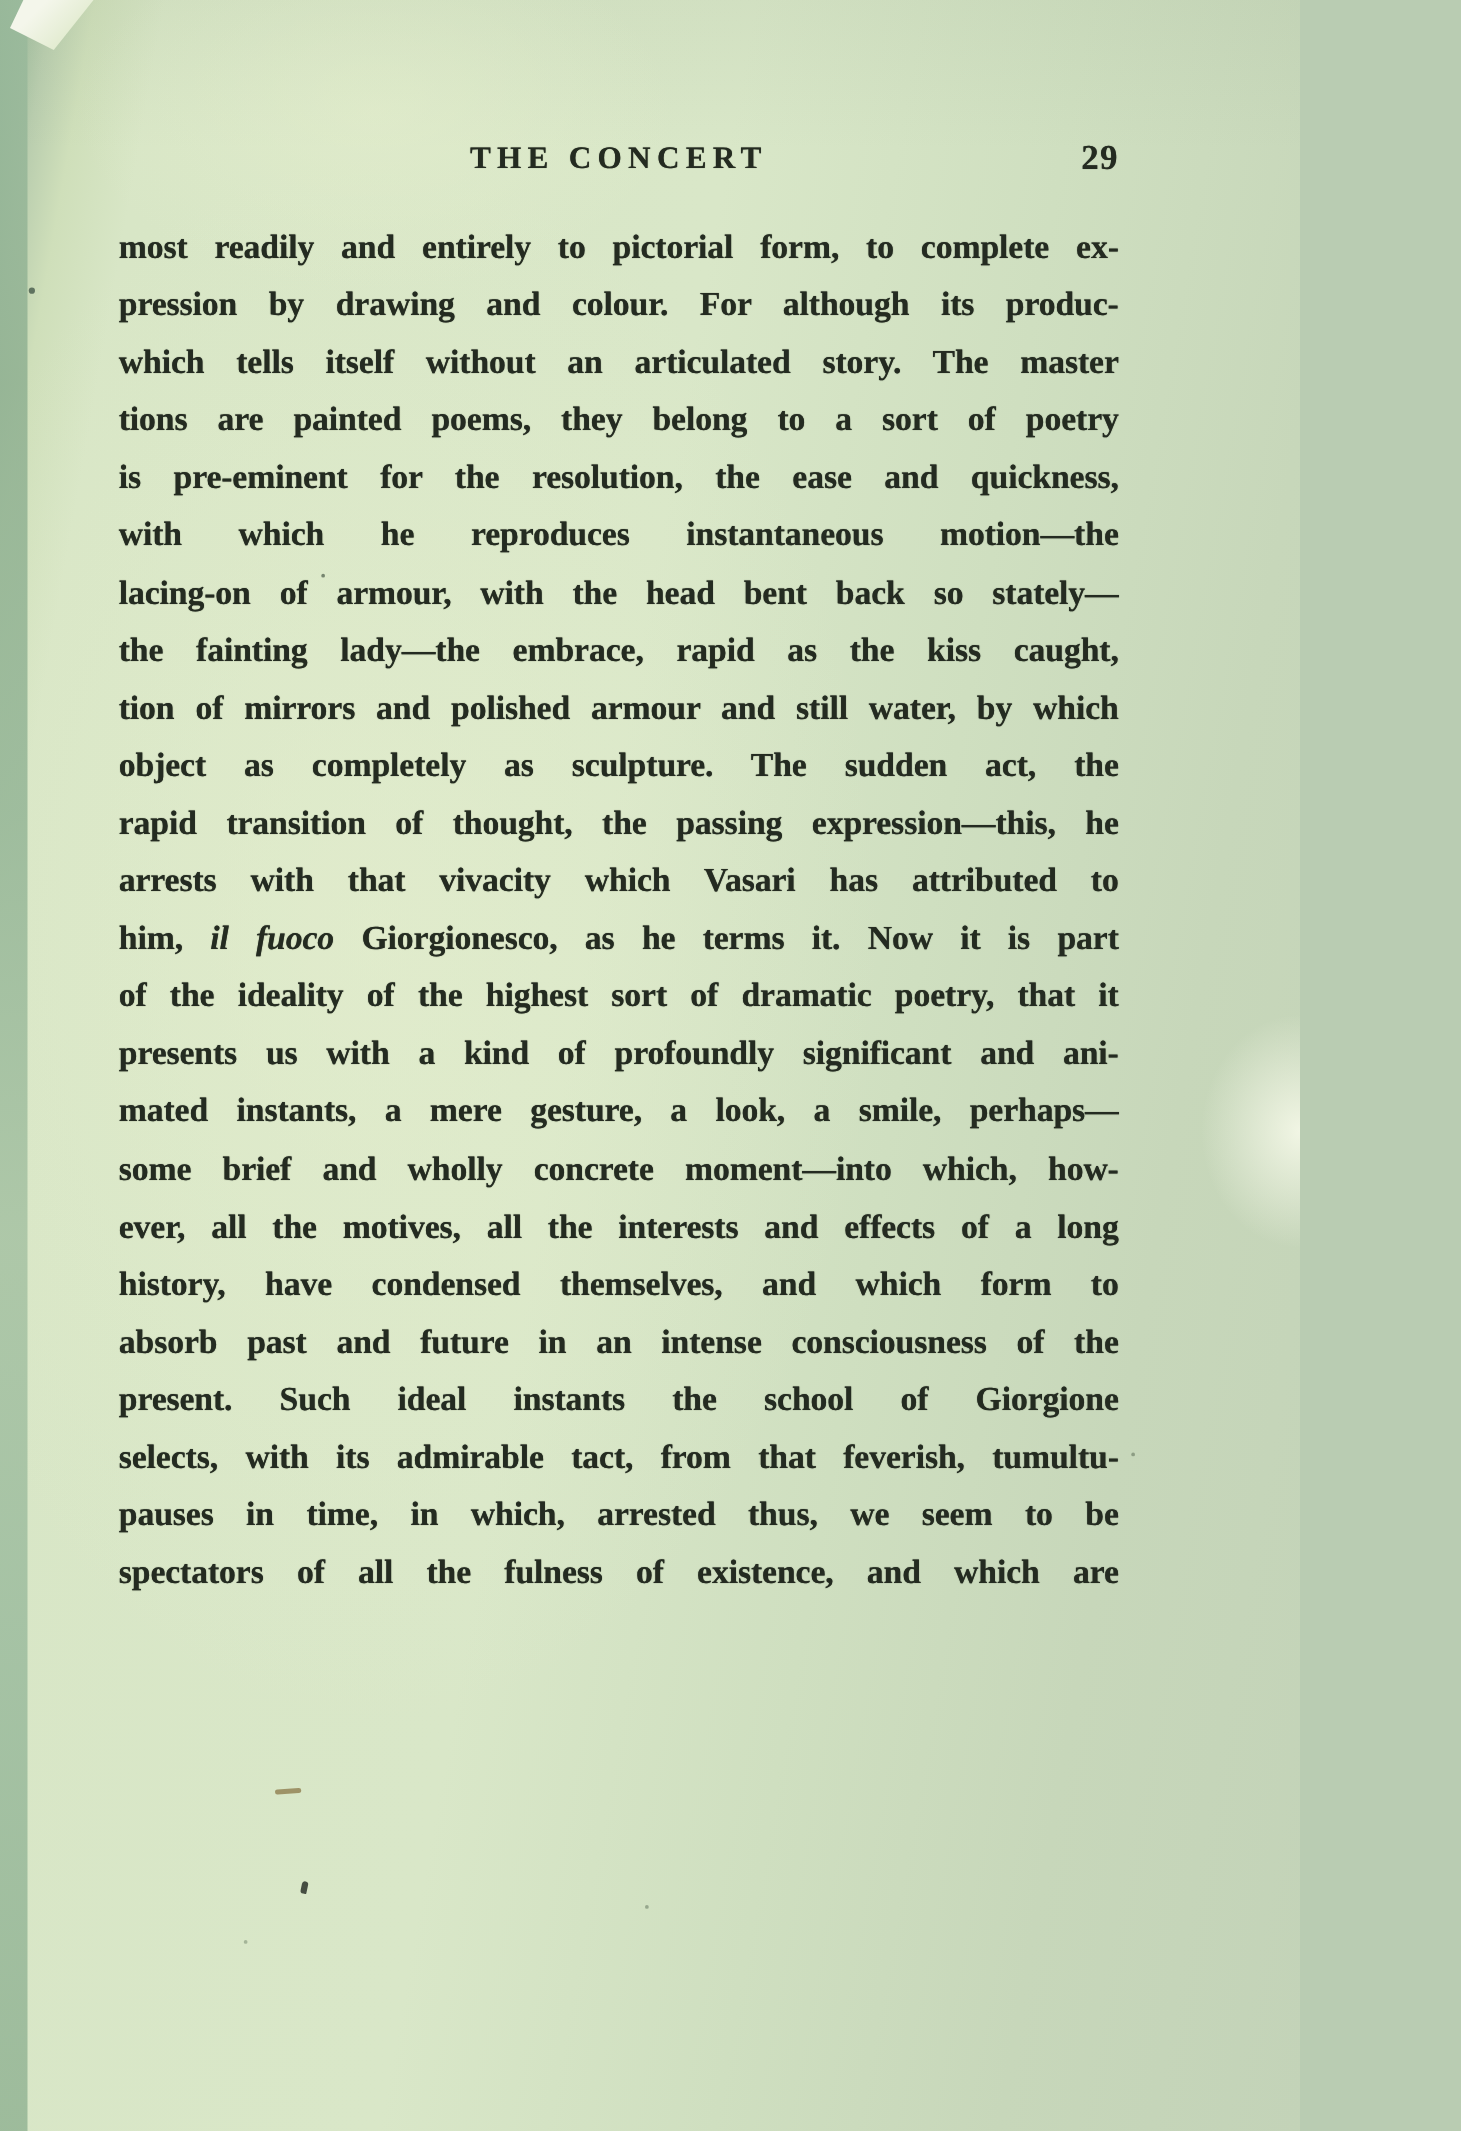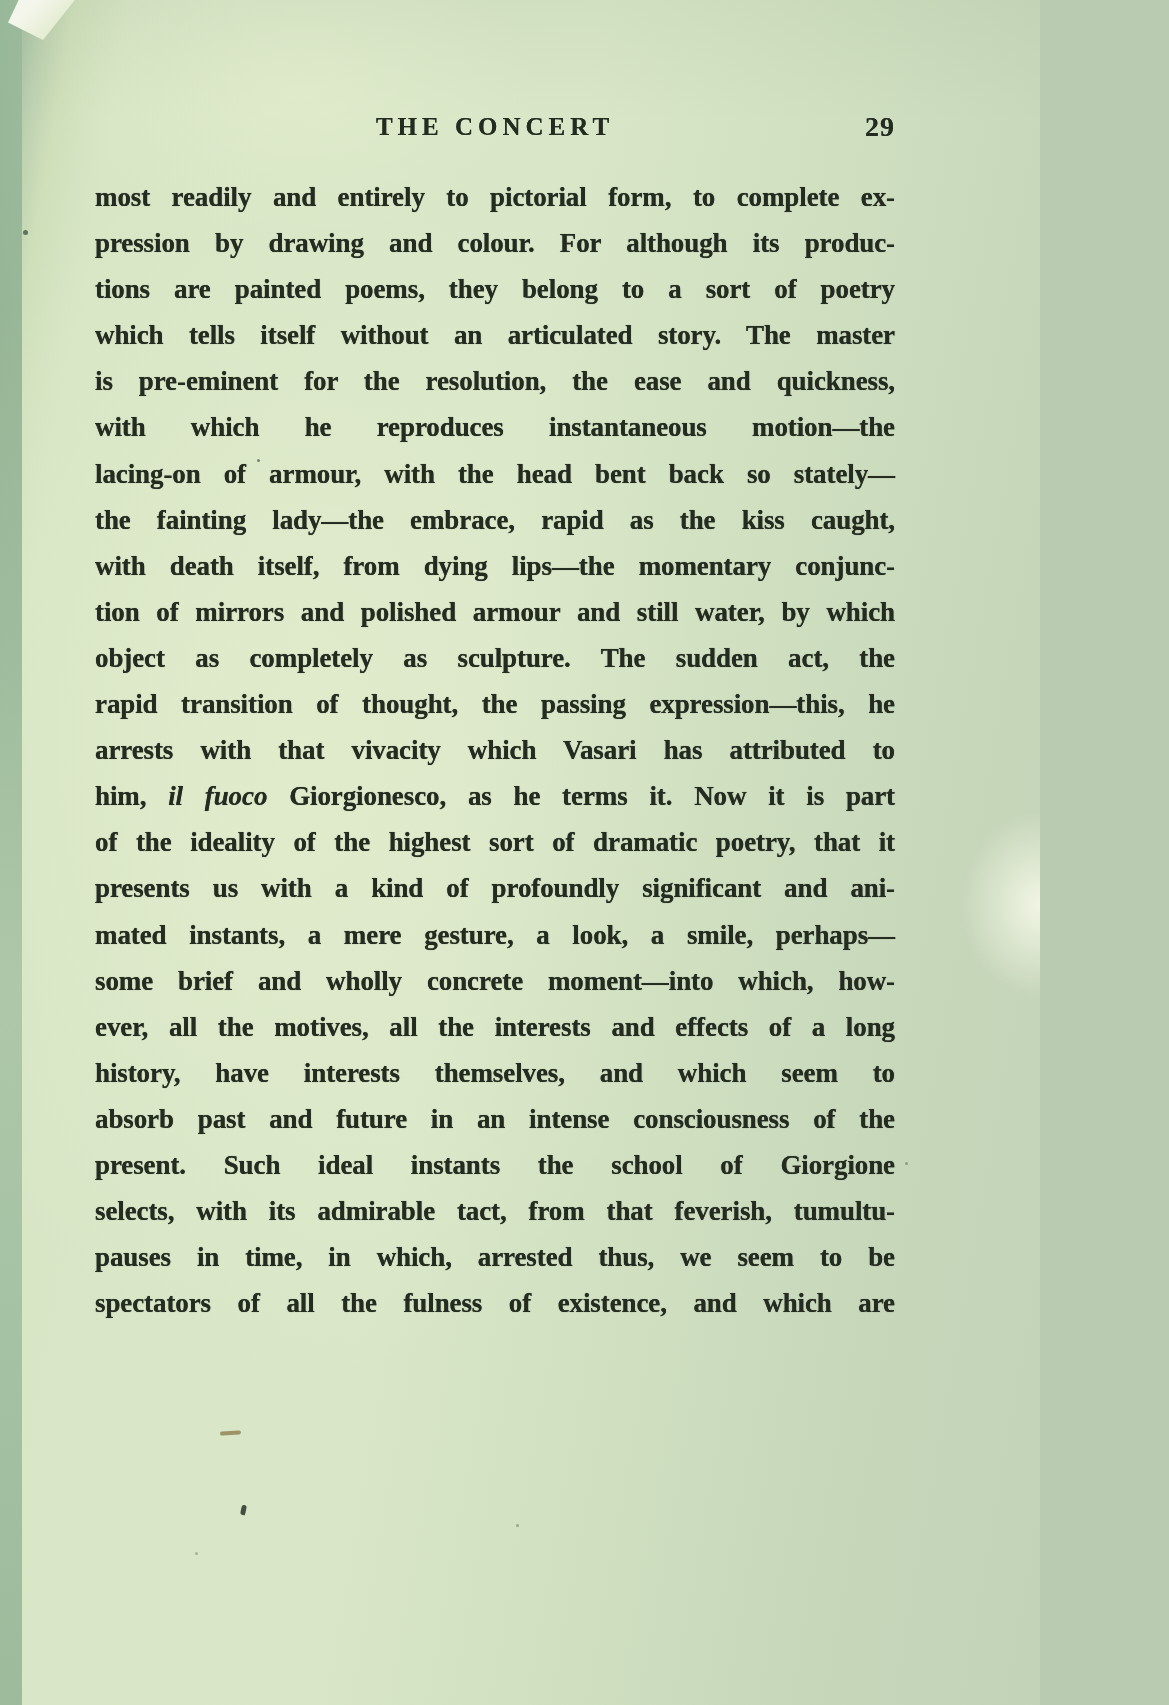--- a/index.html
+++ b/index.html
@@ -56,38 +56,37 @@
   <div class="corner-notch"></div>
 
   <div class="content">
     <div class="page-header">
       <div class="running-title">THE CONCERT</div>
       <div class="page-number">29</div>
     </div>
     <div class="body-text" id="body-text">
         <div class="line"><span>most readily and entirely to pictorial form, to complete ex-</span></div>
         <div class="line"><span>pression by drawing and colour. For although its produc-</span></div>
+        <div class="line"><span>which tells itself without an articulated story. The master</span></div>
         <div class="line"><span>tions are painted poems, they belong to a sort of poetry</span></div>
-        <div class="line"><span>which tells itself without an articulated story. The master</span></div>
         <div class="line"><span>is pre-eminent for the resolution, the ease and quickness,</span></div>
         <div class="line"><span>with which he reproduces instantaneous motion—the</span></div>
         <div class="line"><span>lacing-on of armour, with the head bent back so stately—</span></div>
         <div class="line"><span>the fainting lady—the embrace, rapid as the kiss caught,</span></div>
-        <div class="line"><span>with death itself, from dying lips—the momentary conjunc-</span></div>
         <div class="line"><span>tion of mirrors and polished armour and still water, by which</span></div>
         <div class="line"><span>object as completely as sculpture. The sudden act, the</span></div>
         <div class="line"><span>rapid transition of thought, the passing expression—this, he</span></div>
         <div class="line"><span>arrests with that vivacity which Vasari has attributed to</span></div>
         <div class="line"><span>him, </span><span class="it">il fuoco</span><span> Giorgionesco, as he terms it. Now it is part</span></div>
         <div class="line"><span>of the ideality of the highest sort of dramatic poetry, that it</span></div>
         <div class="line"><span>presents us with a kind of profoundly significant and ani-</span></div>
         <div class="line"><span>mated instants, a mere gesture, a look, a smile, perhaps—</span></div>
         <div class="line"><span>some brief and wholly concrete moment—into which, how-</span></div>
         <div class="line"><span>ever, all the motives, all the interests and effects of a long</span></div>
-        <div class="line"><span>history, have interests themselves, and which seem to</span></div>
+        <div class="line"><span>history, have condensed themselves, and which form to</span></div>
         <div class="line"><span>absorb past and future in an intense consciousness of the</span></div>
         <div class="line"><span>present. Such ideal instants the school of Giorgione</span></div>
         <div class="line"><span>selects, with its admirable tact, from that feverish, tumultu-</span></div>
         <div class="line"><span>pauses in time, in which, arrested thus, we seem to be</span></div>
         <div class="line"><span>spectators of all the fulness of existence, and which are</span></div>
       </div>
   </div>
 
   <div class="speck-smudge" style="left:220px; top:1431px; width:21px; height:4px; background:#8a7747; transform:rotate(-4deg); opacity:.75;"></div>
   <div class="speck-smudge" style="left:241px; top:1505px; width:5px; height:10px; background:#2c332a; border-radius:3px 3px 1px 3px; transform:rotate(12deg); opacity:.85;"></div>

